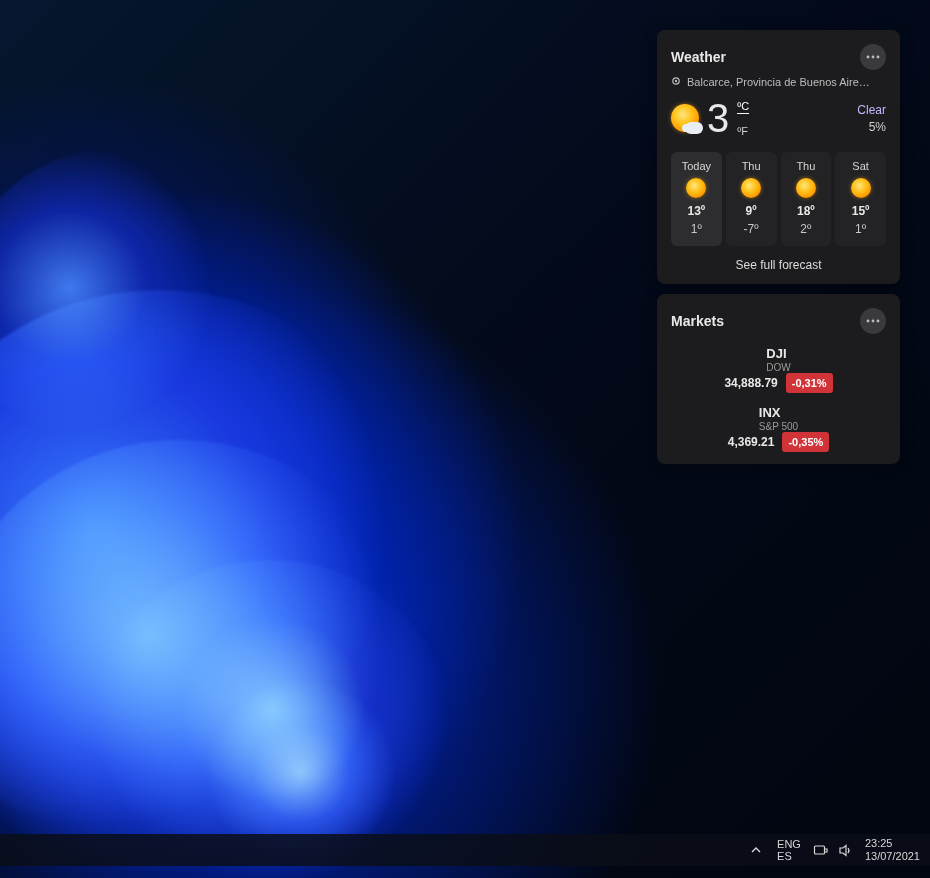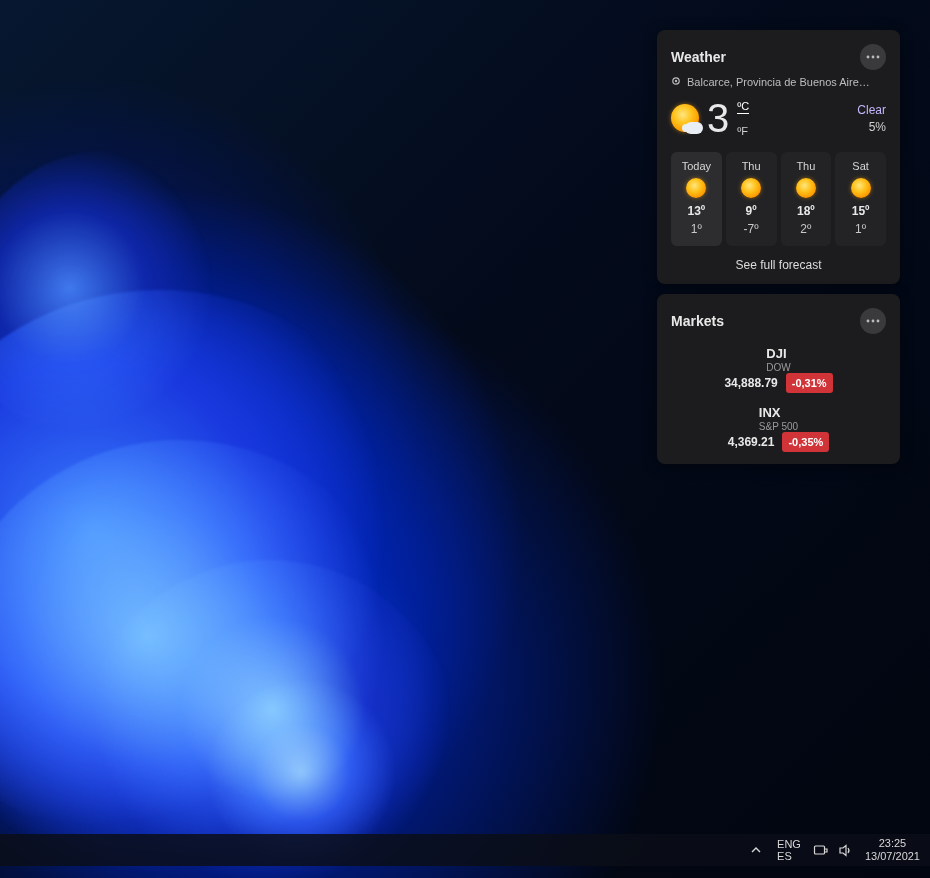--- a/index.html
+++ b/index.html
@@ -82,21 +82,21 @@
   .taskbar { position:absolute; left:0; right:0; bottom:12px; height:32px;
              background: rgba(10,14,24,.85); backdrop-filter: blur(4px);
              display:flex; align-items:center; justify-content:flex-end;
              padding:0 10px; gap:12px; font-size:11px; color:#d8d8d8; z-index:3; }
   .chevron { cursor:pointer; padding:4px; }
   .chevron svg { width:10px; height:10px; display:block; }
   .lang { line-height:1.1; text-align:left; cursor:pointer; }
   .tray-icons { display:flex; align-items:center; gap:10px; }
   .tray-icons span { cursor:pointer; display:flex; }
   .tray-icons svg { width:15px; height:15px; }
-  .clock { text-align:center; line-height:1.15; cursor:pointer; }
+  .clock { text-align:left; line-height:1.15; cursor:pointer; }
 </style>
 </head>
 <body>
 
 <div class="wallpaper">
   <div class="rib rib1"></div>
   <div class="rib rib2"></div>
   <div class="rib rib3"></div>
   <div class="rib rib4"></div>
   <div class="rib rib5"></div>

